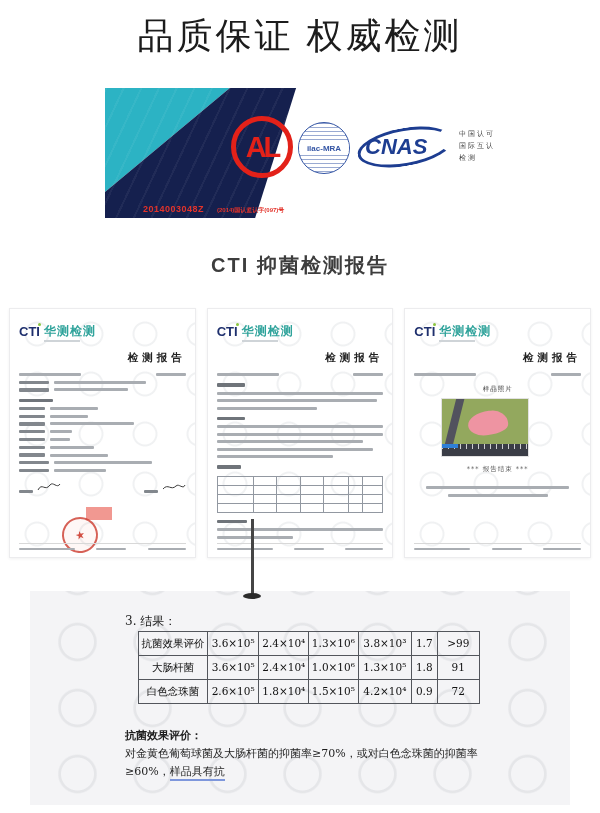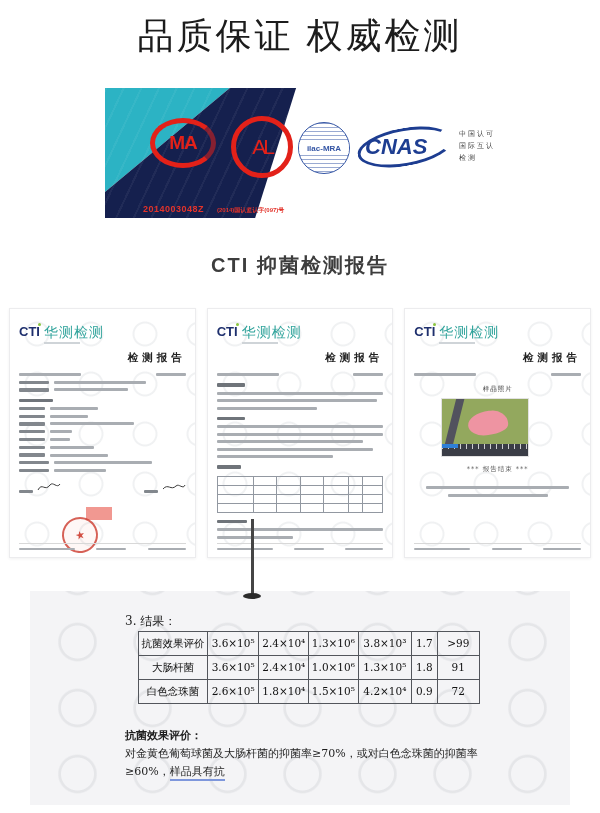--- a/index.html
+++ b/index.html
@@ -18,21 +18,21 @@
     clip-path:polygon(32% 0,49% 0,38.5% 100%,0 100%,0 80%);}
   .banner .tex{position:absolute;inset:0;
     background:repeating-linear-gradient(115deg,rgba(255,255,255,.05) 0 2px,transparent 2px 16px);}
   .logo-cma{position:absolute;left:45px;top:30px;width:66px;height:48px;}
   .cma-ring{width:56px;height:40px;border:5px solid #e32119;border-radius:50%;
     border-right-color:rgba(227,33,25,.55);display:flex;align-items:center;justify-content:center;}
   .cma-ring span{font-size:19px;font-weight:bold;color:#e32119;letter-spacing:-1px;}
   .code-cma{position:absolute;left:38px;top:116px;font-size:9px;font-weight:bold;color:#e3332a;letter-spacing:.5px;}
   .logo-cal{position:absolute;left:126px;top:28px;width:52px;height:52px;border:5px solid #e32119;
     border-radius:50%;display:flex;align-items:center;justify-content:center;}
-  .logo-cal span{font-size:21px;font-weight:normal;color:#e32119;letter-spacing:-3px;}
+  .logo-cal span{font-size:29px;font-weight:bold;color:#e32119;letter-spacing:-3px;}
   .code-cal{position:absolute;left:112px;top:118px;font-size:6px;color:#e3332a;font-weight:bold;}
   .logo-ilac{position:absolute;left:193px;top:34px;width:50px;height:50px;border-radius:50%;
     border:1px solid #3556a5;overflow:hidden;
     background:repeating-linear-gradient(180deg,rgba(53,86,165,.5) 0 1px,transparent 1px 4px);}
   .ilac-band{position:absolute;left:-2px;right:-2px;top:19px;height:12px;background:#fff;
     display:flex;align-items:center;justify-content:center;font-size:8px;font-weight:bold;color:#3556a5;}
   .logo-cnas{position:absolute;left:252px;top:40px;width:96px;height:38px;}
   .cnas-swoosh{position:absolute;inset:0;border:3px solid #1d3d91;border-radius:50%;
     border-right-color:transparent;transform:rotate(-10deg);}
   .cnas-text{position:absolute;left:8px;top:6px;font-size:22px;font-weight:bold;font-style:italic;
@@ -50,21 +50,21 @@
     box-shadow:0 1px 3px rgba(0,0,0,.06);padding:16px 9px 0;box-sizing:border-box;
     font-family:"DejaVu Serif","Liberation Serif",serif;
     background-image:radial-gradient(circle,transparent 10px,rgba(140,150,160,.13) 11px,rgba(140,150,160,.13) 12px,transparent 13px);
     background-size:54px 50px;}
   .doc-head{display:flex;align-items:flex-start;gap:4px;height:20px;}
   .cti-logo{position:relative;font-family:"Liberation Sans",sans-serif;font-size:13px;font-weight:bold;
     color:#1e2f6d;line-height:1;}
   .cti-logo::after{content:"";position:absolute;right:-1px;top:-2px;width:3px;height:3px;
     border-radius:50%;background:#8bc53f;}
   .cti-cn-wrap{display:flex;flex-direction:column;}
-  .cti-cn{font-size:14px;font-weight:normal;color:#2fa39b;letter-spacing:1px;line-height:1;}
+  .cti-cn{font-size:12px;font-weight:bold;color:#2fa39b;letter-spacing:1px;line-height:1;}
   .cti-tag{height:2px;width:36px;background:#cfd4d8;margin-top:3px;}
   .doc-title{text-align:right;font-size:10.5px;font-weight:bold;color:#222;letter-spacing:4px;margin-top:6px;}
   .no-row{display:flex;justify-content:space-between;align-items:center;margin-top:8px;}
   .b{height:3px;background:#a9adb2;border-radius:1px;}
   .frow{display:flex;gap:5px;align-items:center;margin-top:4.6px;}
   .lab{height:3.2px;background:#82878d;border-radius:1px;flex:none;}
   .blk{height:3.6px;background:#6f747a;border-radius:1px;margin-top:7px;}
   .sig-row{display:flex;justify-content:space-between;align-items:flex-end;margin-top:9px;}
   .sig-cell{display:flex;align-items:flex-end;gap:4px;}
   .stamp-rect{position:absolute;left:76px;top:198px;width:26px;height:13px;background:#ef8d85;opacity:.9;}
@@ -113,25 +113,20 @@
 <body>
 
 <div class="stage">
 
   <div class="main-title">品质保证 权威检测</div>
 
   <div class="banner">
     <div class="cyan"></div>
     <div class="navy"></div>
     <div class="tex"></div>
-    <div class="logo-cma">
-      <div class="cma-ring">
-        <span>MA</span>
-      </div>
-    </div>
     <div class="code-cma">2014003048Z</div>
     <div class="logo-cal">
       <span>AL</span>
     </div>
     <div class="code-cal">(2014)国认监认字(097)号</div>
     <div class="logo-ilac">
       <div class="ilac-band">ilac-MRA</div>
     </div>
     <div class="logo-cnas">
       <div class="cnas-swoosh"></div>

